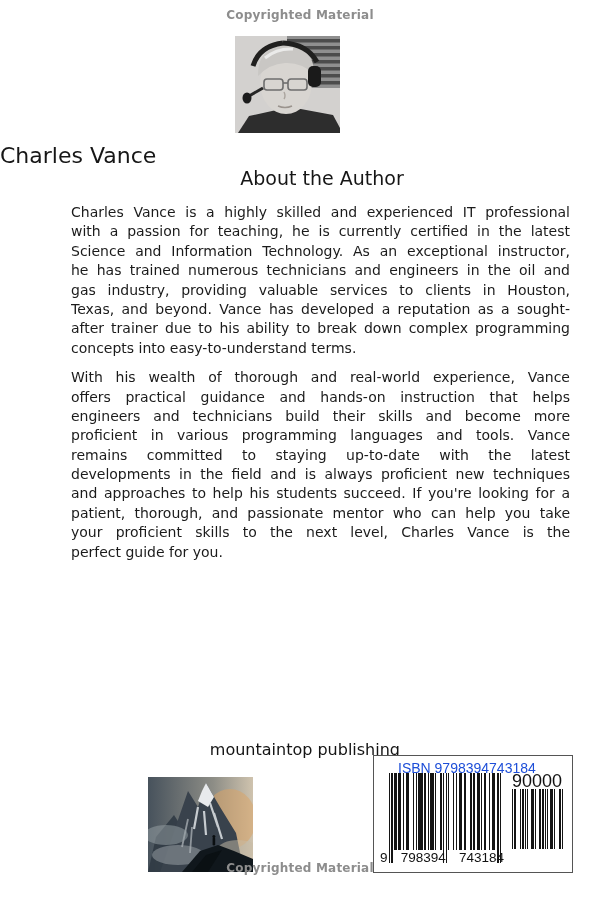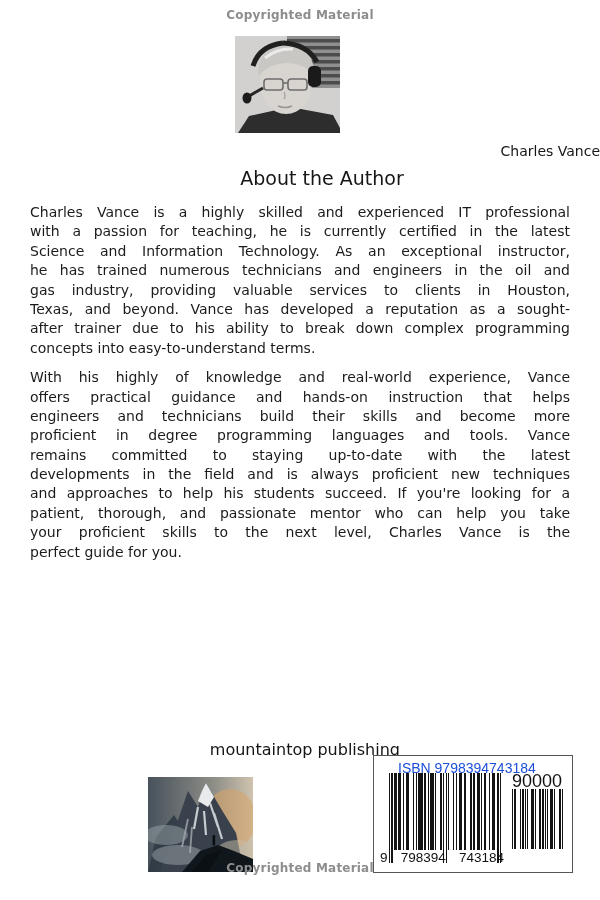--- a/index.html
+++ b/index.html
@@ -8,27 +8,27 @@
     font-family:"DejaVu Sans","Liberation Sans",sans-serif;color:#1c1c1c;
   }
   .abs{position:absolute;}
   .copyright{
     width:600px;text-align:center;font-size:12px;font-weight:bold;color:#8d8d8d;
     letter-spacing:.2px;
   }
   #copyright-top{top:8px;left:0;}
   #copyright-bottom{top:861px;left:0;}
   #author-photo{left:235px;top:36px;width:105px;height:97px;}
-  #author-name{top:143px;left:0;width:600px;text-align:right;font-size:14px;color:#161616;}
+  #author-name{top:143px;left:0;width:600px;text-align:left;font-size:22px;color:#161616;}
   #section-title{top:167px;left:0;width:600px;text-align:center;font-size:19px;color:#161616;padding-left:22px;}
   #bio{left:30px;top:203px;width:540px;font-size:14px;color:#1b1b1b;}
   .para{margin:0 0 10px 0;}
   .bioline{
     height:19.4px;line-height:19.4px;white-space:nowrap;
-    text-align:justify;text-align-last:justify;overflow:hidden;
+    text-align:justify;text-align-last:justify;overflow:hidden;margin-left:41px;
   }
   .bioline.lastline{text-align-last:left;}
   #publisher-name{left:0;top:740px;width:400px;text-align:right;font-size:16px;color:#141414;}
   #publisher-logo{left:148px;top:777px;width:105px;height:95px;}
   
   #barcode-panel{
     left:373px;top:755px;width:200px;height:118px;background:#ffffff;
     border:1px solid #555;box-sizing:border-box;
   }
   #isbn-label{position:absolute;left:24px;top:4px;font-size:14px;color:#1d4ed8;
@@ -91,24 +91,24 @@
         <div class="bioline">Charles Vance is a highly skilled and experienced IT professional</div>
         <div class="bioline">with a passion for teaching, he is currently certified in the latest</div>
         <div class="bioline">Science and Information Technology. As an exceptional instructor,</div>
         <div class="bioline">he has trained numerous technicians and engineers in the oil and</div>
         <div class="bioline">gas industry, providing valuable services to clients in Houston,</div>
         <div class="bioline">Texas, and beyond. Vance has developed a reputation as a sought-</div>
         <div class="bioline">after trainer due to his ability to break down complex programming</div>
         <div class="bioline lastline">concepts into easy-to-understand terms.</div>
       </div>
       <div class="para">
-        <div class="bioline">With his highly of knowledge and real-world experience, Vance</div>
+        <div class="bioline">With his wealth of thorough and real-world experience, Vance</div>
         <div class="bioline">offers practical guidance and hands-on instruction that helps</div>
         <div class="bioline">engineers and technicians build their skills and become more</div>
-        <div class="bioline">proficient in degree programming languages and tools. Vance</div>
+        <div class="bioline">proficient in various programming languages and tools. Vance</div>
         <div class="bioline">remains committed to staying up-to-date with the latest</div>
         <div class="bioline">developments in the field and is always proficient new techniques</div>
         <div class="bioline">and approaches to help his students succeed. If you're looking for a</div>
         <div class="bioline">patient, thorough, and passionate mentor who can help you take</div>
         <div class="bioline">your proficient skills to the next level, Charles Vance is the</div>
         <div class="bioline lastline">perfect guide for you.</div>
       </div>
     </div>
 
   <div id="publisher-name" class="abs">mountaintop publishing</div>

